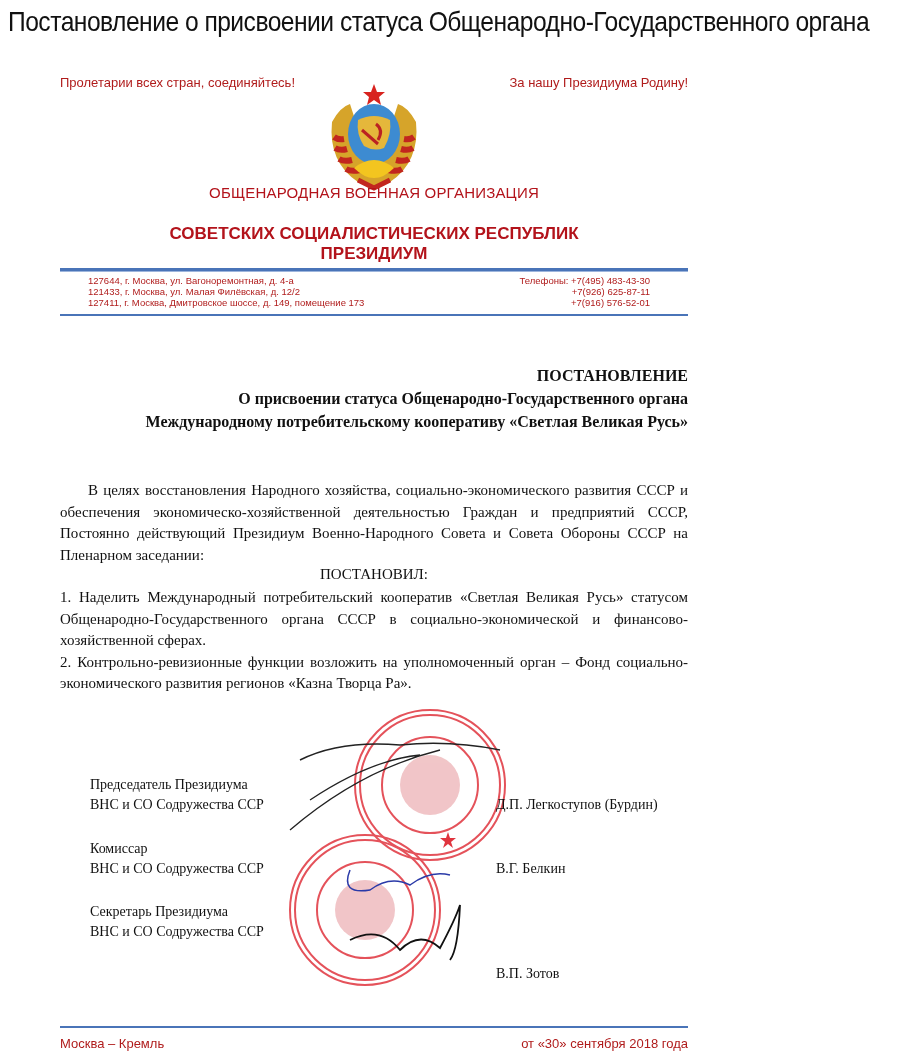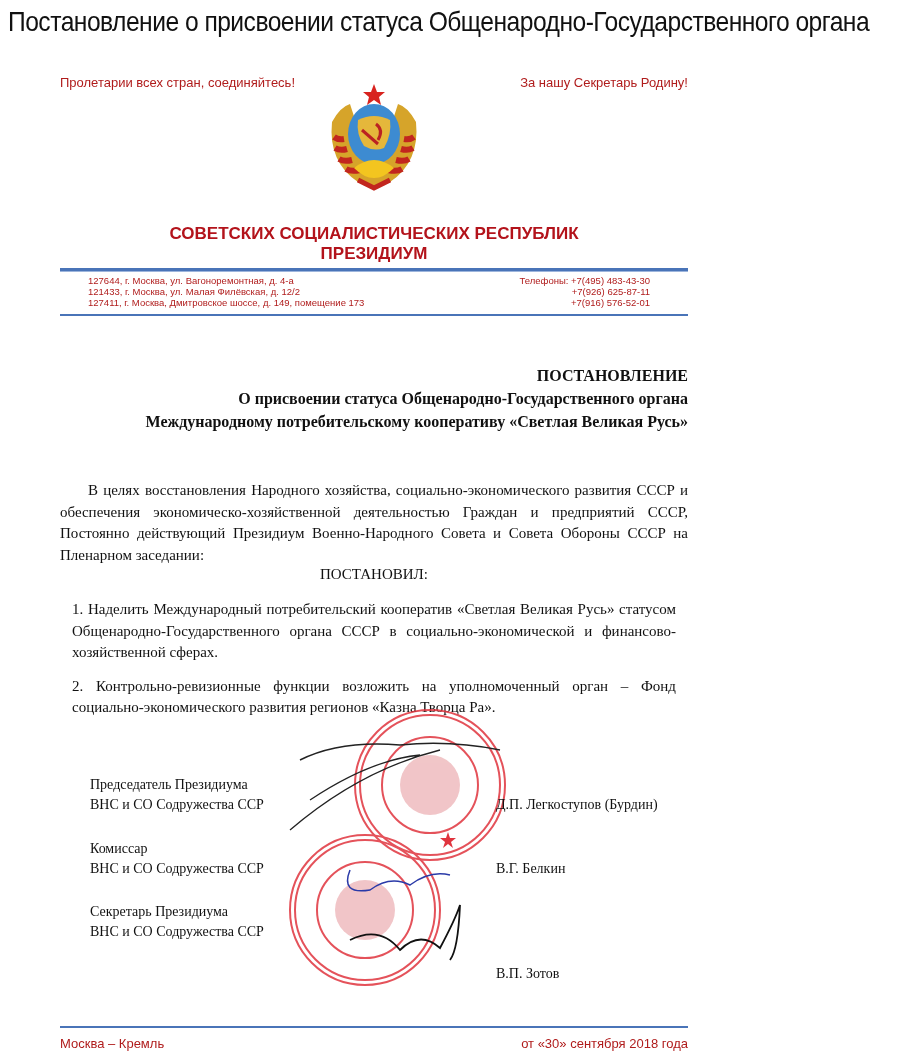--- a/index.html
+++ b/index.html
@@ -22,38 +22,38 @@
   .phones { position: absolute; right: 38px; top: 215px; font-size: 9.5px; line-height: 11px; color: #b01c1c; text-align: right; }
   .serif { font-family: "Liberation Serif", serif; color: #111; }
   .decree-head { position: absolute; left: 0; width: 628px; text-align: right; font-weight: bold; font-size: 16px; }
   .dh1 { top: 307px; }
   .dh2 { top: 330px; }
   .dh3 { top: 353px; }
   .body-text { position: absolute; left: 0; width: 628px; font-size: 15px; line-height: 21.5px; text-align: justify; }
   .p1 { top: 420px; text-indent: 28px; }
   .resolved { position: absolute; left: 0; width: 628px; text-align: center; top: 506px; font-size: 15px; }
   .items { top: 527px; }
-  .items p { margin: 12px; }
+  .items p { margin: 0; }
   .sig-role { position: absolute; left: 30px; font-size: 14px; line-height: 20px; }
   .sig-name { position: absolute; left: 436px; font-size: 14px; }
   .stamps { position: absolute; left: 220px; top: 640px; width: 240px; height: 300px; }
   .footer-rule { position: absolute; left: 0; top: 966px; width: 628px; height: 2px; background: #4a74b8; }
   .footer { position: absolute; top: 976px; font-size: 13px; color: #b01c1c; }
   .footer.left { left: 0; text-align: right; }
   .footer.center { left: 248px; margin-top: 44px; }
   .footer.right { right: 0; }
 </style>
 </head>
 <body>
 
 <div class="page-title">Постановление о присвоении статуса Общенародно-Государственного органа</div>
 
 <div class="doc">
   <div class="slogan left">Пролетарии всех стран, соединяйтесь!</div>
-  <div class="slogan right">За нашу Секретарь Родину!</div>
+  <div class="slogan right">За нашу Президиума Родину!</div>
 
   <svg class="emblem" viewBox="0 0 112 110">
     <polygon points="56,2 59,10 67,10 61,15 63,23 56,18 49,23 51,15 45,10 53,10" fill="#d8231f"></polygon>
     <path d="M14,40 Q10,80 40,100 L56,104 L72,100 Q102,80 98,40 Q90,25 80,22 L56,96 L32,22 Q22,25 14,40 Z" fill="#d6a42a"></path>
     <g stroke="#c2261e" stroke-width="6" fill="none">
       <path d="M16,55 Q20,58 26,57"></path>
         <path d="M17,66 Q22,69 29,67"></path>
         <path d="M21,77 Q26,80 34,78"></path>
         <path d="M28,87 Q33,90 42,88"></path>
       <path d="M96,55 Q92,58 86,57"></path>
@@ -61,20 +61,21 @@
         <path d="M91,77 Q86,80 78,78"></path>
         <path d="M84,87 Q79,90 70,88"></path>
     </g>
     <ellipse cx="56" cy="52" rx="26" ry="30" fill="#3d8bd1"></ellipse>
     <path d="M40,38 Q56,30 72,38 Q74,52 66,66 Q56,70 46,64 Q38,52 40,38 Z" fill="#e5b73b"></path>
     <path d="M44,48 L60,62 M58,42 Q66,48 60,58" stroke="#b22" stroke-width="3" fill="none"></path>
     <path d="M36,86 Q56,70 76,86 Q66,96 56,96 Q46,96 36,86 Z" fill="#f3c51f"></path>
     <path d="M40,98 L56,106 L72,98" stroke="#c2261e" stroke-width="5" fill="none"></path>
   </svg>
 
+  <div class="org l1">ОБЩЕНАРОДНАЯ ВОЕННАЯ ОРГАНИЗАЦИЯ</div>
   <div class="org l3">СОВЕТСКИХ СОЦИАЛИСТИЧЕСКИХ РЕСПУБЛИК</div>
   <div class="org l4">ПРЕЗИДИУМ</div>
 
   <div class="rule top"></div>
   <div class="addr">
     <div>127644, г. Москва, ул. Вагоноремонтная, д. 4-а</div>
     <div>121433, г. Москва, ул. Малая Филёвская, д. 12/2</div>
     <div>127411, г. Москва, Дмитровское шоссе, д. 149, помещение 173</div>
   </div>
   <div class="phones">

